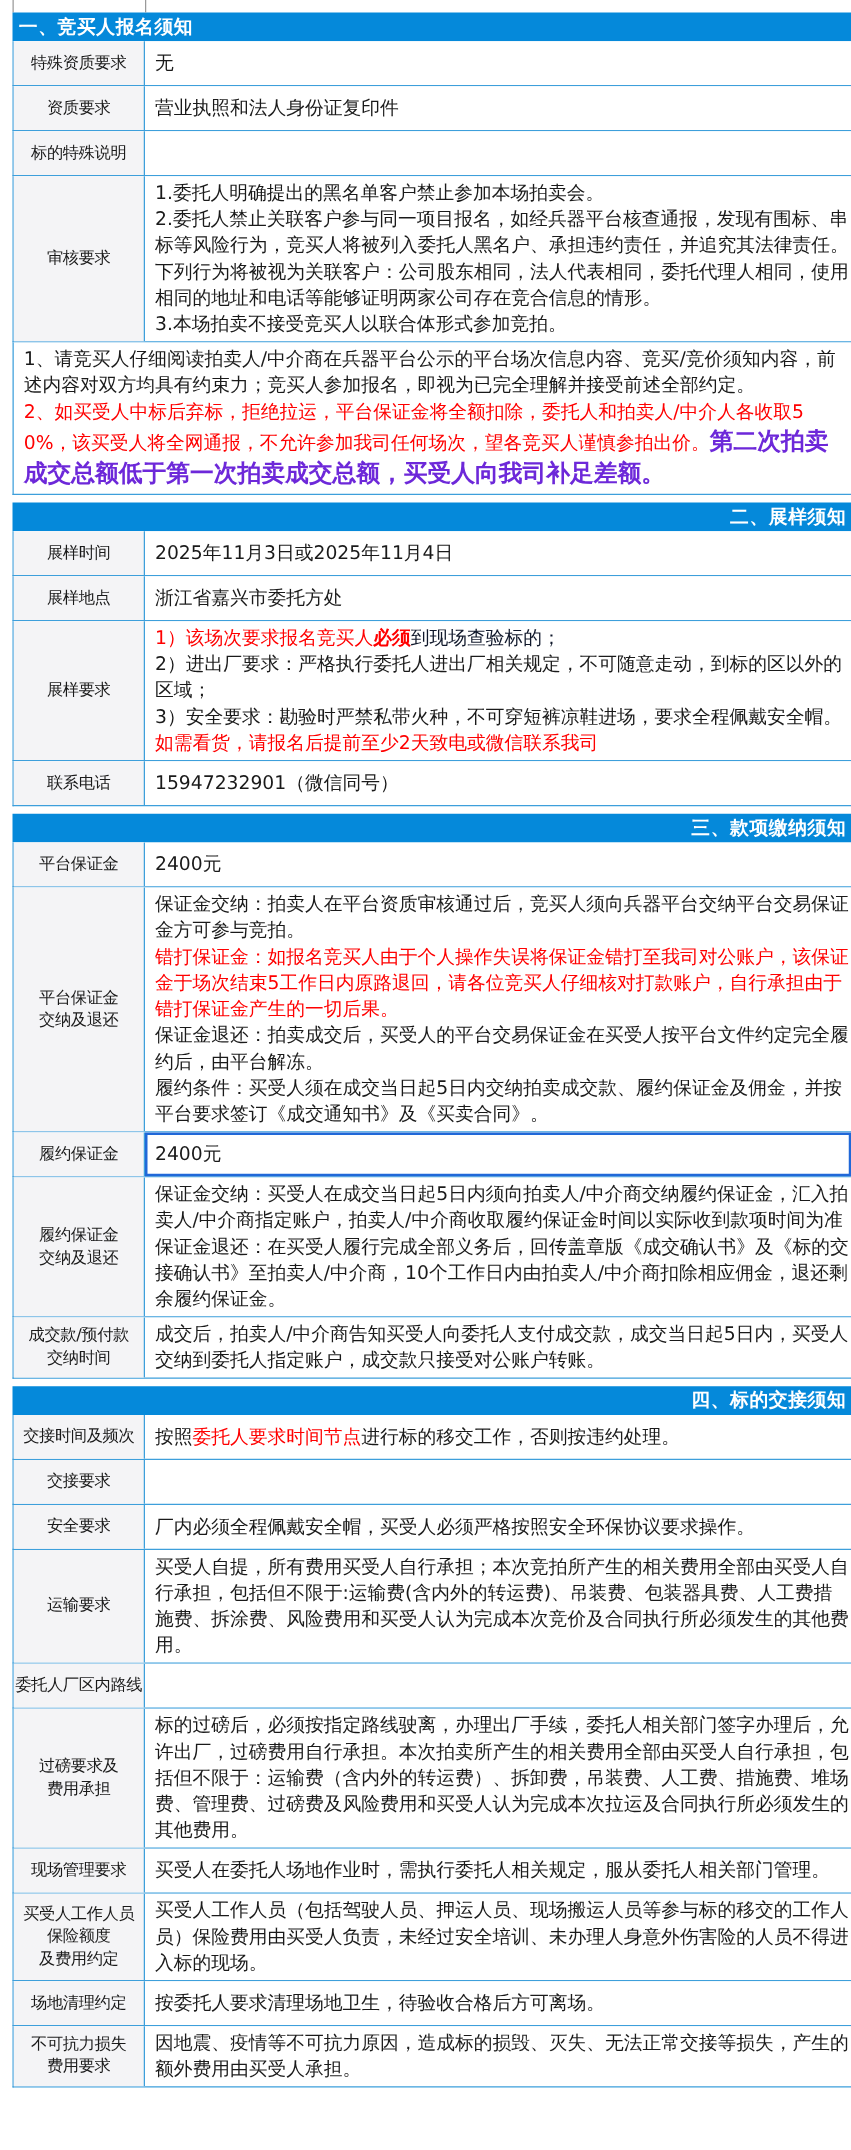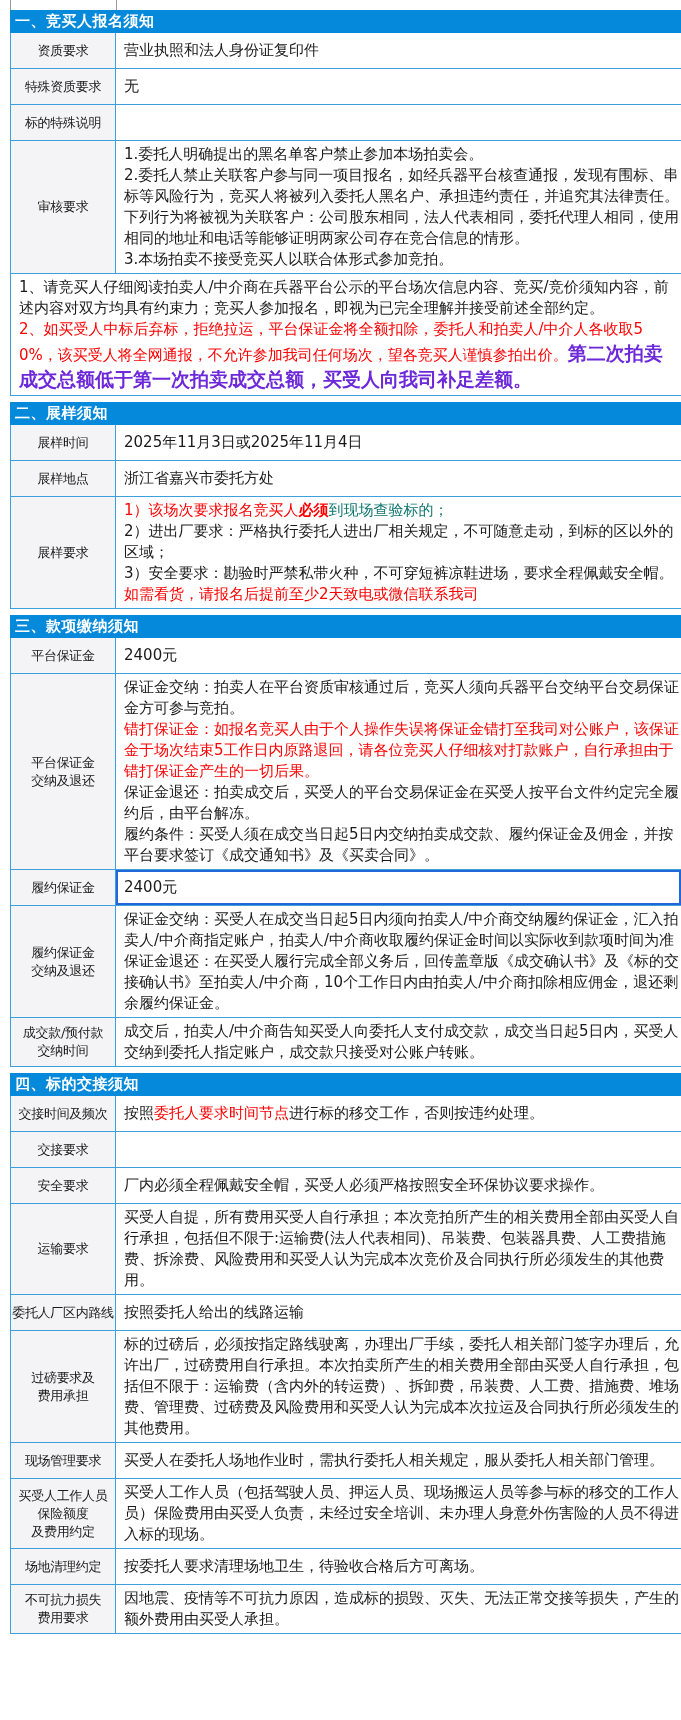--- a/index.html
+++ b/index.html
@@ -25,21 +25,21 @@
 
   .band {
     background: #0589DA;
     color: #ffffff;
     font-weight: bold;
     font-size: 15px;
     line-height: 17px;
     padding: 3px 4px 3px 5px;
     letter-spacing: 0.5px;
   }
-  .band.gap { margin-top: 6px; }
+  .band.gap { margin-top: 6px; text-align: right; }
 
   .row {
     display: flex;
     border-bottom: 1px solid #3D9FDB;
     border-left: 1px solid #3D9FDB;
     background: #ffffff;
     min-height: 36px;
     box-sizing: border-box;
   }
   .row-label {
@@ -88,29 +88,29 @@
 <body>
 
 <div class="sheet">
   <div class="top-strip">
     <div class="c1"></div>
     <div class="c2"></div>
   </div>
   <div id="table-body">
       <div class="band">一、竞买人报名须知</div>
       <div class="row">
+        <div class="row-label">特殊资质要求</div>
+        <div class="row-content">
+          <div class="seg-wrap"><span>无</span></div>
+        </div>
+      </div>
+      <div class="row">
         <div class="row-label">资质要求</div>
         <div class="row-content">
           <div class="seg-wrap"><span>营业执照和法人身份证复印件</span></div>
-        </div>
-      </div>
-      <div class="row">
-        <div class="row-label">特殊资质要求</div>
-        <div class="row-content">
-          <div class="seg-wrap"><span>无</span></div>
         </div>
       </div>
       <div class="row">
         <div class="row-label">标的特殊说明</div>
       </div>
       <div class="row">
         <div class="row-label">审核要求</div>
         <div class="row-content">
           <div class="seg-wrap"><span>1.委托人明确提出的黑名单客户禁止参加本场拍卖会。
 2.委托人禁止关联客户参与同一项目报名，如经兵器平台核查通报，发现有围标、串标等风险行为，竞买人将被列入委托人黑名户、承担违约责任，并追究其法律责任。下列行为将被视为关联客户：公司股东相同，法人代表相同，委托代理人相同，使用相同的地址和电话等能够证明两家公司存在竞合信息的情形。
@@ -132,24 +132,30 @@
       </div>
       <div class="row">
         <div class="row-label">展样地点</div>
         <div class="row-content">
           <div class="seg-wrap"><span>浙江省嘉兴市委托方处</span></div>
         </div>
       </div>
       <div class="row">
         <div class="row-label">展样要求</div>
         <div class="row-content">
-          <div class="seg-wrap"><span style="color: rgb(255, 0, 0);">1）该场次要求报名竞买人</span><span style="color: rgb(255, 0, 0); font-weight: bold;">必须</span><span style="color: #0f766e;">到现场查验标的；
+          <div class="seg-wrap"><span style="color: rgb(255, 0, 0);">1）该场次要求报名竞买人</span><span style="color: rgb(255, 0, 0); font-weight: bold;">必须</span><span style="color: #0f172a;">到现场查验标的；
 </span><span>2）进出厂要求：严格执行委托人进出厂相关规定，不可随意走动，到标的区以外的区域；
 3）安全要求：勘验时严禁私带火种，不可穿短裤凉鞋进场，要求全程佩戴安全帽。
 </span><span style="color: rgb(255, 0, 0);">如需看货，请报名后提前至少2天致电或微信联系我司</span></div>
+        </div>
+      </div>
+      <div class="row">
+        <div class="row-label">联系电话</div>
+        <div class="row-content">
+          <div class="seg-wrap"><span>15947232901（微信同号）</span></div>
         </div>
       </div>
       <div class="band gap">三、款项缴纳须知</div>
       <div class="row">
         <div class="row-label">平台保证金</div>
         <div class="row-content">
           <div class="seg-wrap"><span>2400元</span></div>
         </div>
       </div>
       <div class="row">
@@ -195,28 +201,25 @@
       </div>
       <div class="row">
         <div class="row-label">安全要求</div>
         <div class="row-content">
           <div class="seg-wrap"><span>厂内必须全程佩戴安全帽，买受人必须严格按照安全环保协议要求操作。</span></div>
         </div>
       </div>
       <div class="row">
         <div class="row-label">运输要求</div>
         <div class="row-content">
-          <div class="seg-wrap"><span>买受人自提，所有费用买受人自行承担；本次竞拍所产生的相关费用全部由买受人自行承担，包括但不限于:运输费(法人代表相同)、吊装费、包装器具费、人工费措施费、拆涂费、风险费用和买受人认为完成本次竞价及合同执行所必须发生的其他费用。</span></div>
+          <div class="seg-wrap"><span>买受人自提，所有费用买受人自行承担；本次竞拍所产生的相关费用全部由买受人自行承担，包括但不限于:运输费(含内外的转运费)、吊装费、包装器具费、人工费措施费、拆涂费、风险费用和买受人认为完成本次竞价及合同执行所必须发生的其他费用。</span></div>
         </div>
       </div>
       <div class="row">
         <div class="row-label">委托人厂区内路线</div>
-        <div class="row-content">
-          <div class="seg-wrap"><span>按照委托人给出的线路运输</span></div>
-        </div>
       </div>
       <div class="row">
         <div class="row-label">过磅要求及
 费用承担</div>
         <div class="row-content">
           <div class="seg-wrap"><span>标的过磅后，必须按指定路线驶离，办理出厂手续，委托人相关部门签字办理后，允许出厂，过磅费用自行承担。本次拍卖所产生的相关费用全部由买受人自行承担，包括但不限于：运输费（含内外的转运费）、拆卸费，吊装费、人工费、措施费、堆场费、管理费、过磅费及风险费用和买受人认为完成本次拉运及合同执行所必须发生的其他费用。</span></div>
         </div>
       </div>
       <div class="row">
         <div class="row-label">现场管理要求</div>

